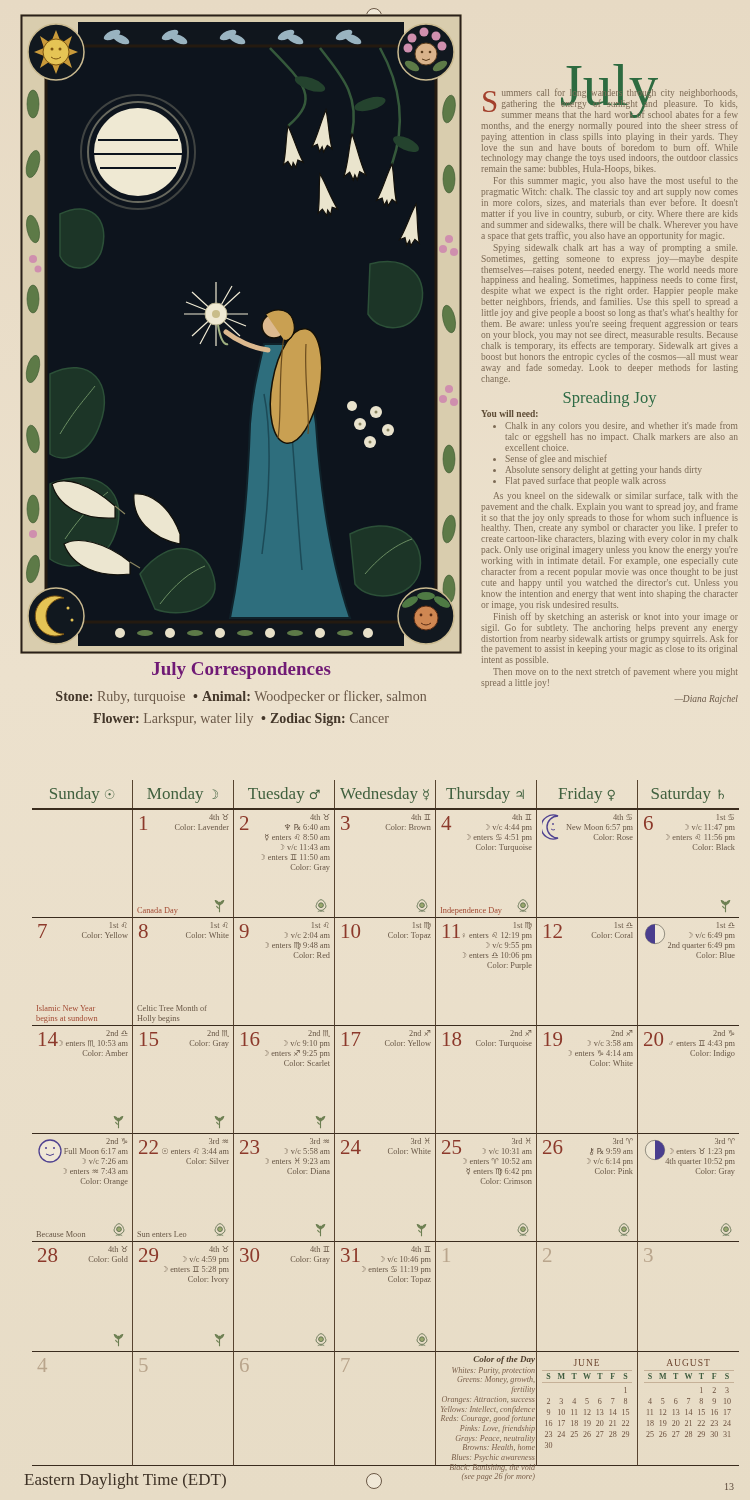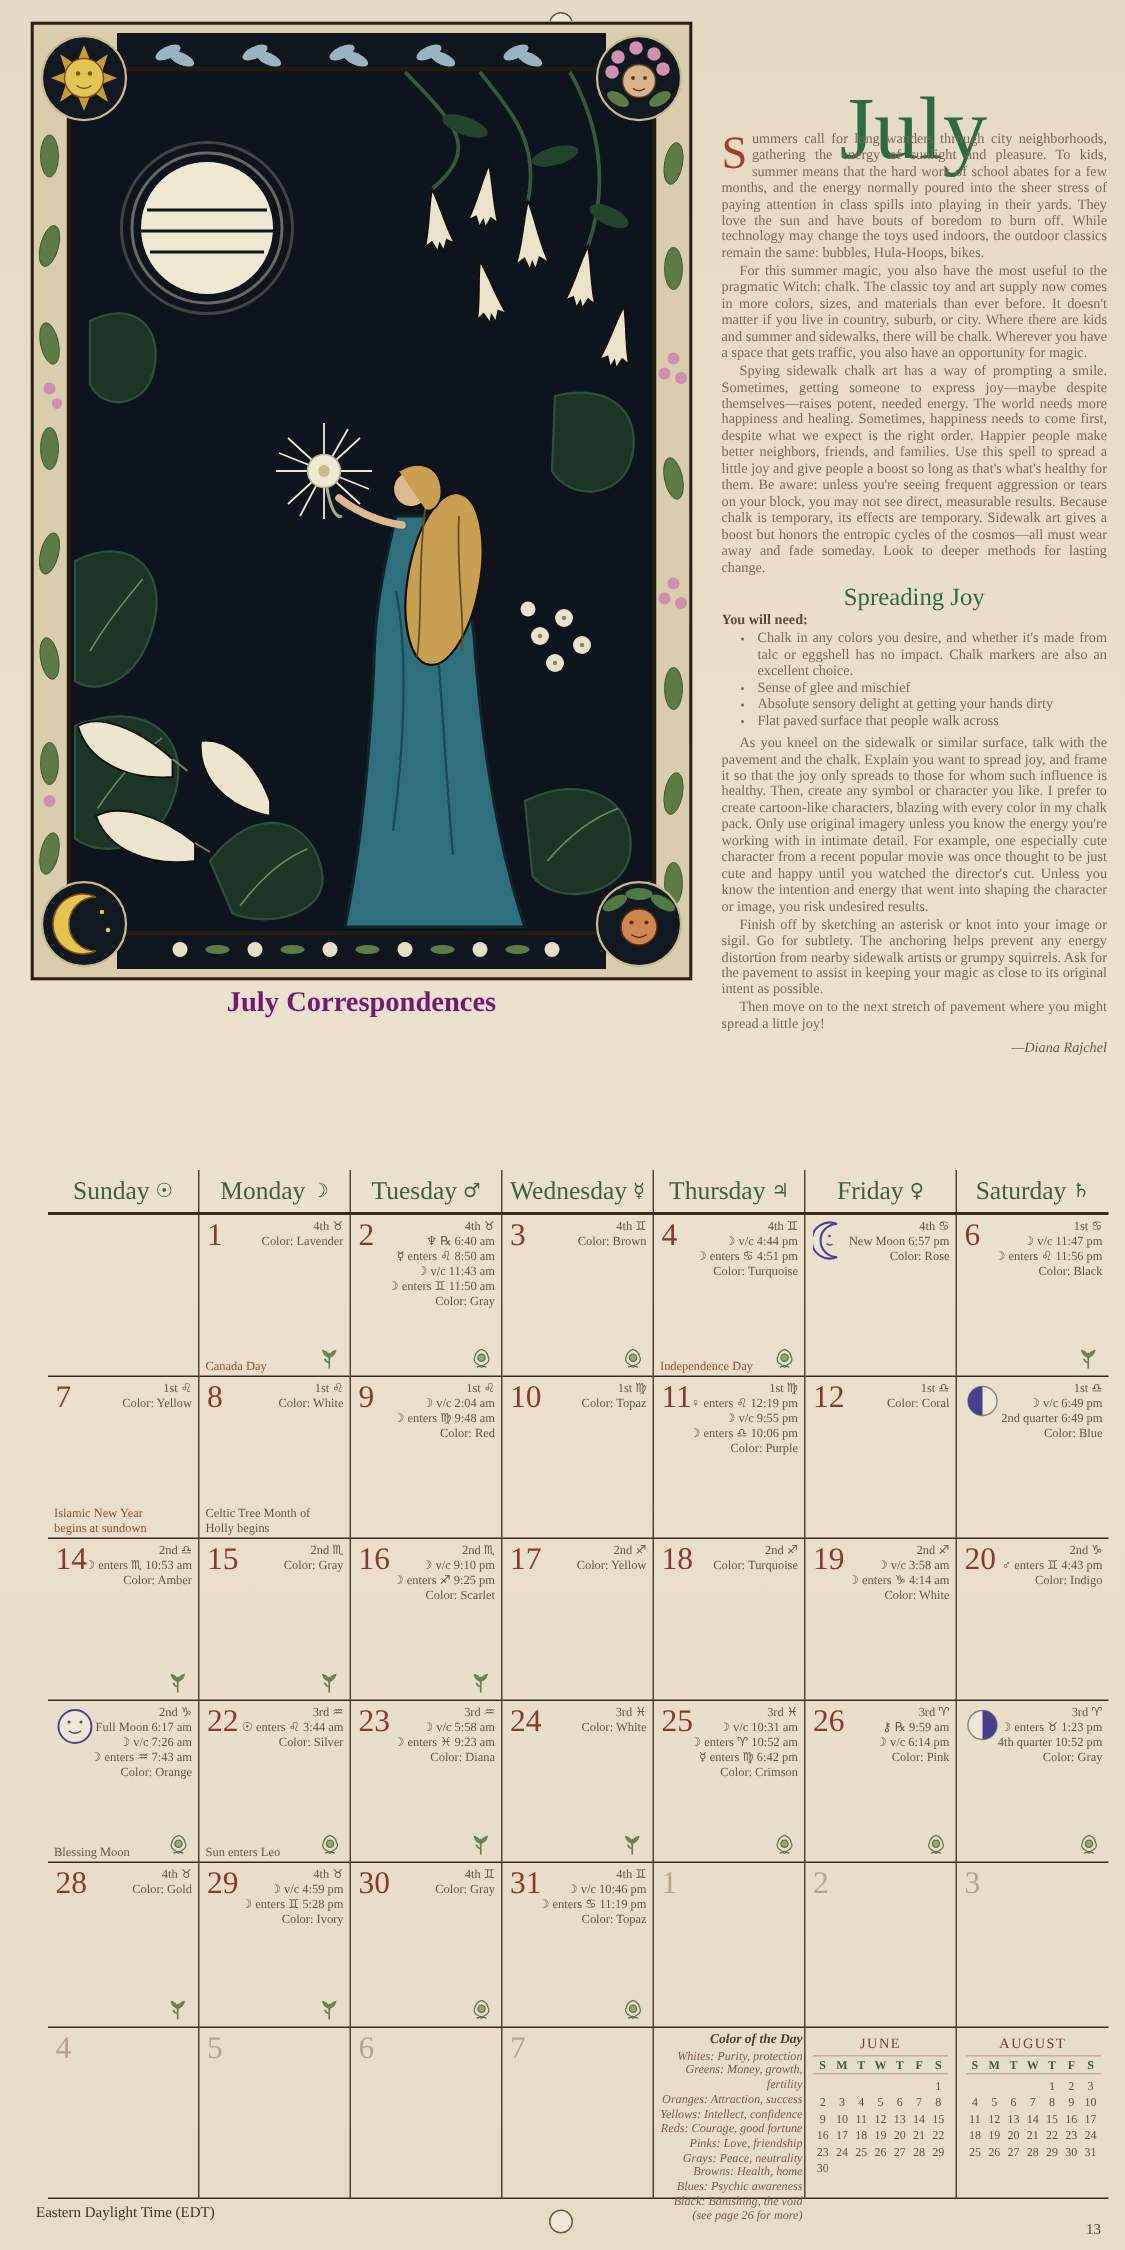--- a/index.html
+++ b/index.html
@@ -62,21 +62,21 @@
   .legend .ltitle{font-weight:bold;font-size:9px;color:#4f3e2c;margin-bottom:1px;}
   
   .mini{width:90px;margin:6px auto 0 auto;text-align:center;}
   .mini .mtitle{font-size:9.5px;letter-spacing:1px;color:#6d452f;margin-bottom:2px;}
   .mini .mletters{display:grid;grid-template-columns:repeat(7,1fr);
     border-top:1px solid #93715266;border-bottom:1px solid #93715266;
     font-size:8px;font-weight:bold;color:#3e5c3e;padding:1px 0;margin-bottom:2px;}
   .mini .mrow{display:grid;grid-template-columns:repeat(7,1fr);
     font-size:8px;line-height:11px;color:#6b4f3d;}
   
-  .tz{position:absolute;left:24px;top:1470px;font-size:10px;color:#3e3226;}
+  .tz{position:absolute;left:24px;top:1470px;font-size:17px;color:#3e3226;}
   .pageno{position:absolute;right:16px;top:1481px;font-size:10px;color:#5a4739;}
 </style>
 </head>
 <body>
 
 <div class="hole" style="left:366px;top:8px;"></div>
 <div class="hole" style="left:366px;top:1473px;"></div>
 
 <div class="art">
 <svg width="442" height="640" viewBox="0 0 442 640">
@@ -291,20 +291,24 @@
     <circle cx="406" cy="604" r="12" fill="#cf8752" stroke="#5a2c14"></circle>
     <circle cx="401" cy="601" r="1.4" fill="#5a2c14"></circle>
         <circle cx="411" cy="601" r="1.4" fill="#5a2c14"></circle>
     <path d="M401 609 q 5 4 10 0" stroke="#5a2c14" fill="none"></path>
   </g>
 </svg>
 </div>
 
 <div class="corr">
   <h3>July Correspondences</h3>
+  <div id="corr-lines">
+      <div class="cline"><span class="clabel">Stone:</span> Ruby, turquoise <span class="cbullet">•</span><span class="clabel">Animal:</span> Woodpecker or flicker, salmon</div>
+      <div class="cline"><span class="clabel">Flower:</span> Larkspur, water lily <span class="cbullet">•</span><span class="clabel">Zodiac Sign:</span> Cancer</div>
+    </div>
 </div>
 
 <h1 class="month-title">July</h1>
 <div class="article" id="article">
     <p><span class="dropcap">S</span>ummers call for long wanders through city neighborhoods, gathering the energy of sunlight and pleasure. To kids, summer means that the hard work of school abates for a few months, and the energy normally poured into the sheer stress of paying attention in class spills into playing in their yards. They love the sun and have bouts of boredom to burn off. While technology may change the toys used indoors, the outdoor classics remain the same: bubbles, Hula-Hoops, bikes.</p>
     <p class="ind">For this summer magic, you also have the most useful to the pragmatic Witch: chalk. The classic toy and art supply now comes in more colors, sizes, and materials than ever before. It doesn't matter if you live in country, suburb, or city. Where there are kids and summer and sidewalks, there will be chalk. Wherever you have a space that gets traffic, you also have an opportunity for magic.</p>
     <p class="ind">Spying sidewalk chalk art has a way of prompting a smile. Sometimes, getting someone to express joy—maybe despite themselves—raises potent, needed energy. The world needs more happiness and healing. Sometimes, happiness needs to come first, despite what we expect is the right order. Happier people make better neighbors, friends, and families. Use this spell to spread a little joy and give people a boost so long as that's what's healthy for them. Be aware: unless you're seeing frequent aggression or tears on your block, you may not see direct, measurable results. Because chalk is temporary, its effects are temporary. Sidewalk art gives a boost but honors the entropic cycles of the cosmos—all must wear away and fade someday. Look to deeper methods for lasting change.</p>
     <div class="sec-head">Spreading Joy</div>
     <div class="ywn">You will need:</div>
     <ul>
@@ -593,21 +597,21 @@
             <circle cx="17" cy="10" r="1" fill="#4f4190"></circle>
             <path d="M9 16 q 4 3 8 0" stroke="#4f4190" fill="none" stroke-width="1"></path>
           </svg></span>
         <div class="astro">
           <div>2nd ♑</div>
           <div>Full Moon 6:17 am</div>
           <div>☽ v/c 7:26 am</div>
           <div>☽ enters ♒ 7:43 am</div>
           <div>Color: Orange</div>
         </div>
-        <div class="cnote">Blessing Moon</div>
+        <div class="cnote">Because Moon</div>
         <span class="cicon"><svg width="16" height="16" viewBox="0 0 20 20">
             <g fill="none" stroke="#5f7050" stroke-width="1.1">
               <circle cx="10" cy="9" r="3" fill="#9aa86e"></circle>
               <path d="M10 2 C 13 3 15 5 15.5 8 M15.5 8 C 17 10 16 13 13.5 14 M13.5 14 C 12 16 8 16 6.5 14 M6.5 14 C 4 13 3 10 4.5 8 M4.5 8 C 5 5 7 3 10 2"></path>
               <path d="M6 17 C 7.5 16 9 16 10 17 M14 17 C 12.5 16 11 16 10 17"></path>
             </g>
           </svg></span>
       </div>
       <div class="cell">
         <span class="num">22</span>

